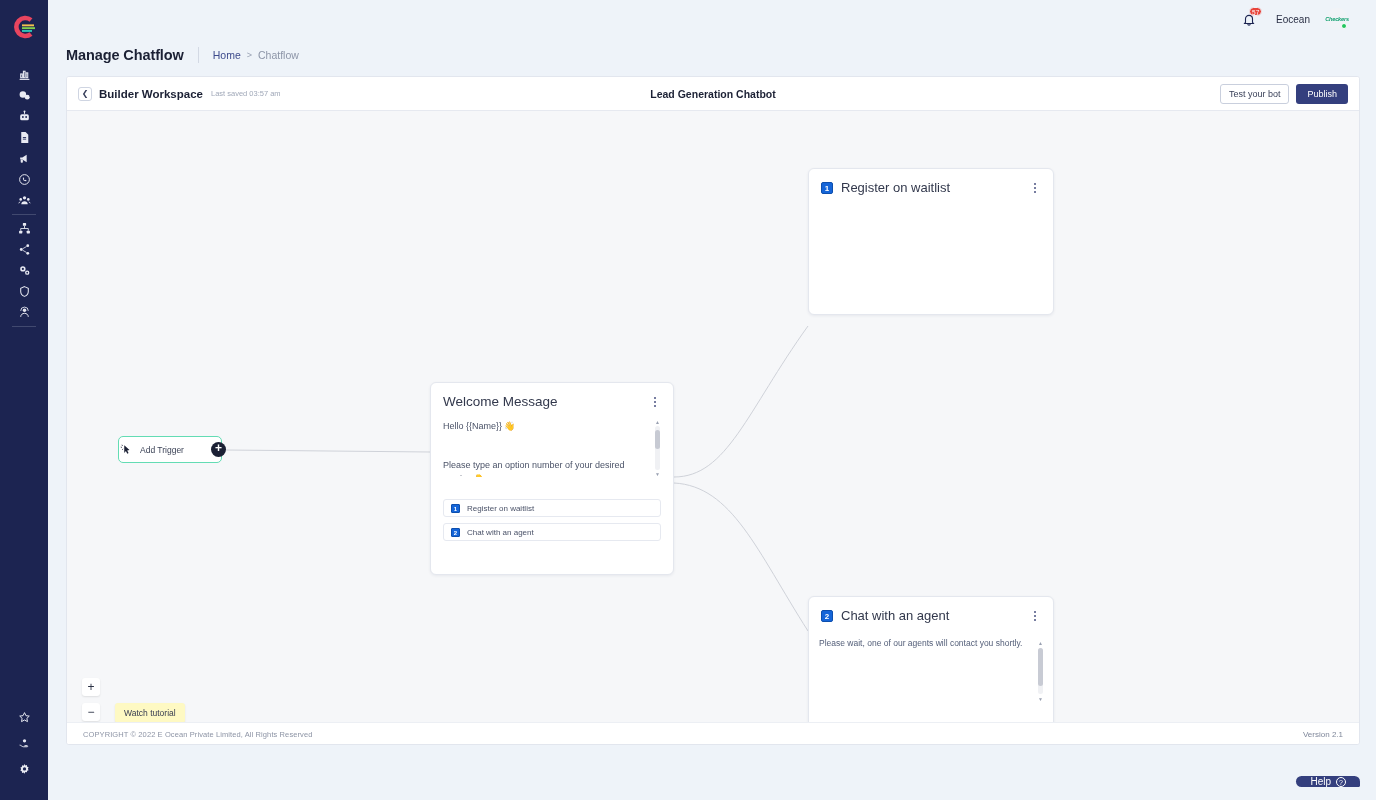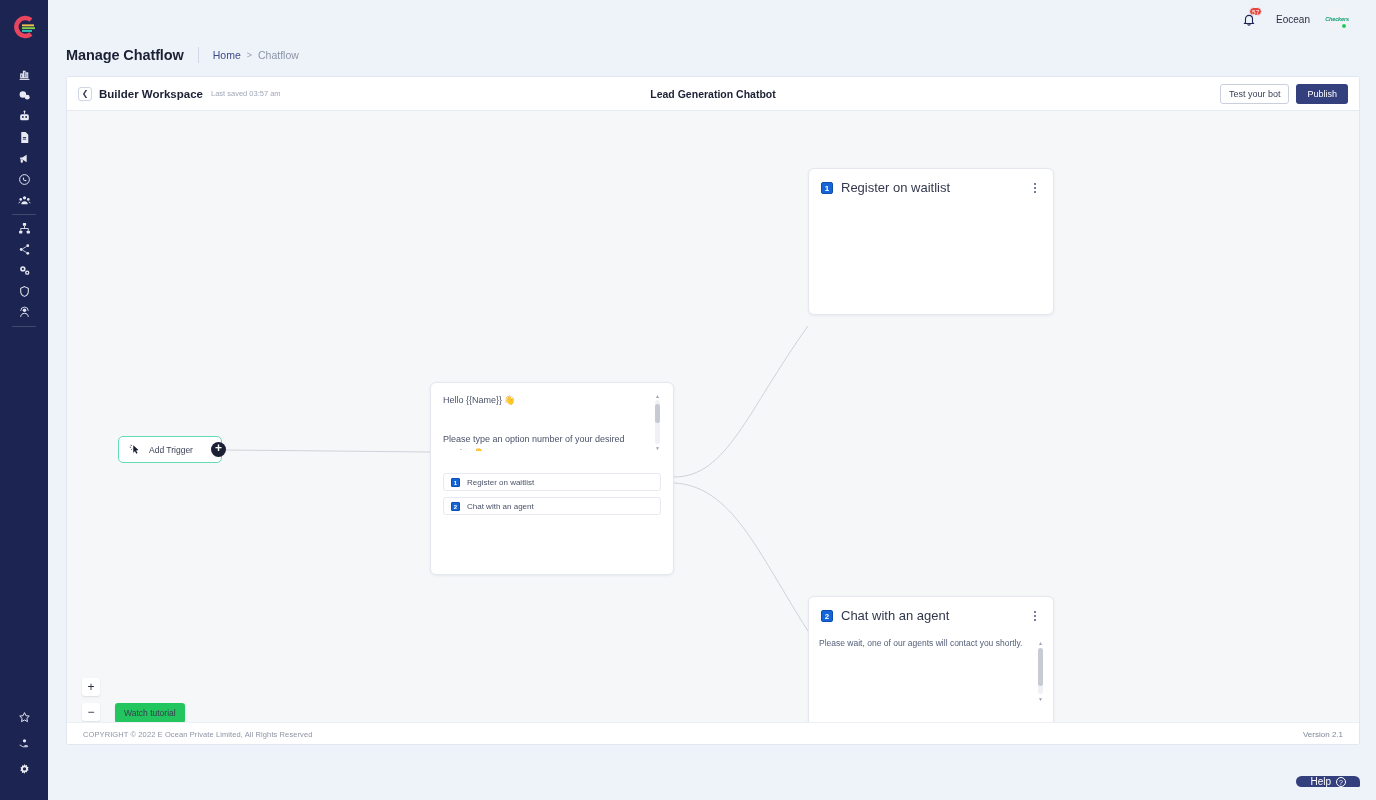--- a/index.html
+++ b/index.html
@@ -168,21 +168,21 @@
     position: absolute; right: 9px; top: 43px; width: 7px; height: 62px;
     display: flex; flex-direction: column; align-items: center;
   }
   .node-scroll .track2 { flex: 1; width: 5px; background: #f0f1f4; border-radius: 3px; position: relative; margin: 2px 0; }
   .node-scroll .thumb2 { position: absolute; left: 0; top: 0; width: 5px; height: 82%; background: #c8cbd4; border-radius: 3px; }
 
   
   #node-trigger {
     position: absolute; left: 51px; top: 325px; width: 104px; height: 27px;
     background: #fff; border: 1.6px solid #63dcb4; border-radius: 5px;
-    display: flex; align-items: center; padding-left: 9px; cursor: pointer;
+    display: flex; align-items: center; cursor: pointer;
   }
   #trigger-icon { width: 14px; height: 14px; color: #1b2034; }
   #trigger-label { margin-left: 7px; font-size: 8.5px; color: #3c4357; }
   #trigger-plus {
     position: absolute; left: 144px; top: 331px;
     width: 15px; height: 15px; border-radius: 50%;
     background: #1b2034; color: #fff;
     font-size: 12px; line-height: 13px; text-align: center; cursor: pointer;
     font-weight: bold;
   }
@@ -191,21 +191,21 @@
   .zoom-btn {
     position: absolute; left: 15px; width: 18px; height: 18px;
     background: #fff; border-radius: 3px; box-shadow: 0 1px 2px rgba(0,0,0,.1);
     display: flex; align-items: center; justify-content: center;
     font-size: 12px; color: #2b3145; cursor: pointer;
   }
   #zoom-in { top: 567px; }
   #zoom-out { top: 592px; }
   #watch-tutorial {
     position: absolute; left: 48px; top: 592px;
-    background: #22c55e; border-radius: 3px; box-shadow: 0 1px 2px rgba(0,0,0,.1);
+    background: #fef9c3; border-radius: 3px; box-shadow: 0 1px 2px rgba(0,0,0,.1);
     font-size: 8.5px; color: #363c50; padding: 5px 9px; cursor: pointer;
   }
 
   
   #ws-footer {
     position: relative; height: 23px; background: #fff;
     border-top: 1px solid #eceff4;
     display: flex; align-items: center; justify-content: space-between;
     padding: 0 16px;
   }
@@ -442,20 +442,28 @@
         <svg viewBox="0 0 24 24" fill="currentColor">
           <path d="M9 4l9 8-4 .7 2.4 4.6-2.2 1.1-2.4-4.6L9 17z"></path>
           <path d="M5 3l1 2M3 7l2 .6M5.5 11.5l1.6-1.4" stroke="currentColor" stroke-width="1.4" fill="none"></path>
         </svg>
       </span>
       <span id="trigger-label">Add Trigger</span>
     </div>
     <div id="trigger-plus">+</div>
 
     <div class="node" id="node-welcome">
+      <div class="node-head">
+        <span id="welcome-title">Welcome Message</span>
+        <span class="kebab">
+            <i></i>
+            <i></i>
+            <i></i>
+          </span>
+      </div>
       <div id="welcome-body">
         <div class="msg-line">Hello {{Name}} 👋</div>
         <div class="msg-line">Please type an option number of your desired service 👇</div>
         <div class="vscroll">
           <span class="arr">▲</span>
           <span class="track">
               <span class="thumb"></span>
             </span>
           <span class="arr">▼</span>
         </div>

